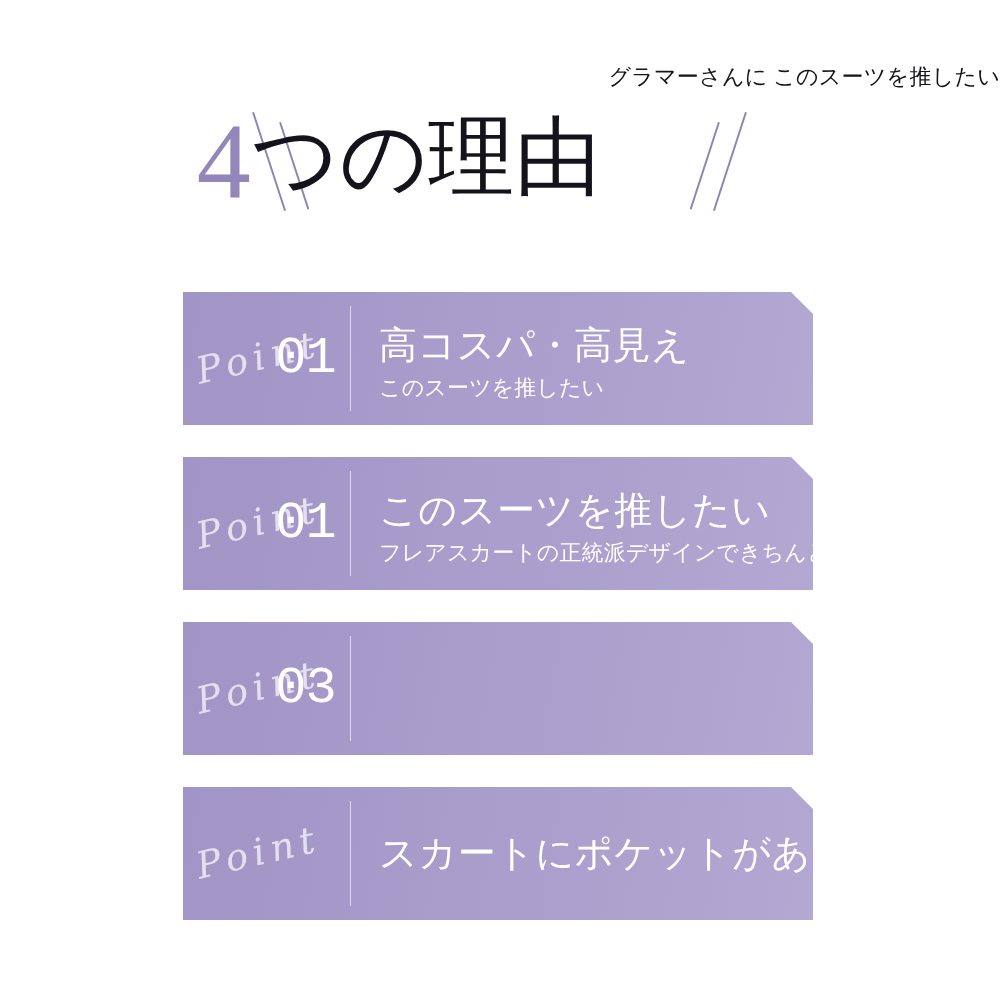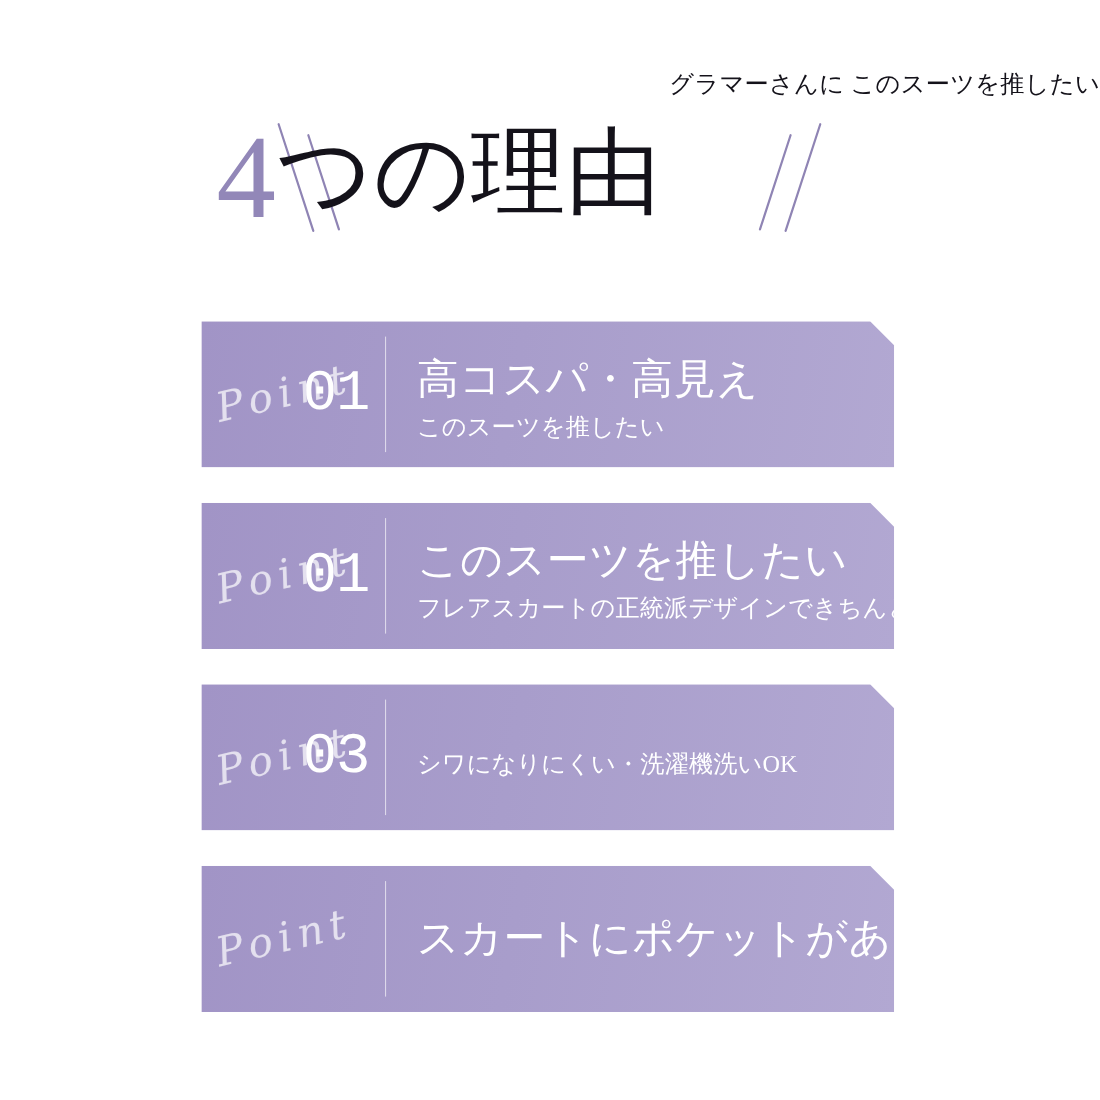--- a/index.html
+++ b/index.html
@@ -237,21 +237,20 @@
       </div>
     </div>
 
     <div class="card">
       <div class="card-badge">
         <span class="point-script">Point</span>
         <span class="point-num">03</span>
       </div>
       <span class="card-divider"></span>
       <div class="card-body has-sub">
-        <div class="card-sub">シワになりにくい・洗濯機洗いOK</div>
       </div>
     </div>
 
     <div class="card">
       <div class="card-badge">
         <span class="point-script">Point</span>
       </div>
       <span class="card-divider"></span>
       <div class="card-body">
         <div class="card-title">スカートにポケットがあり便利</div>

